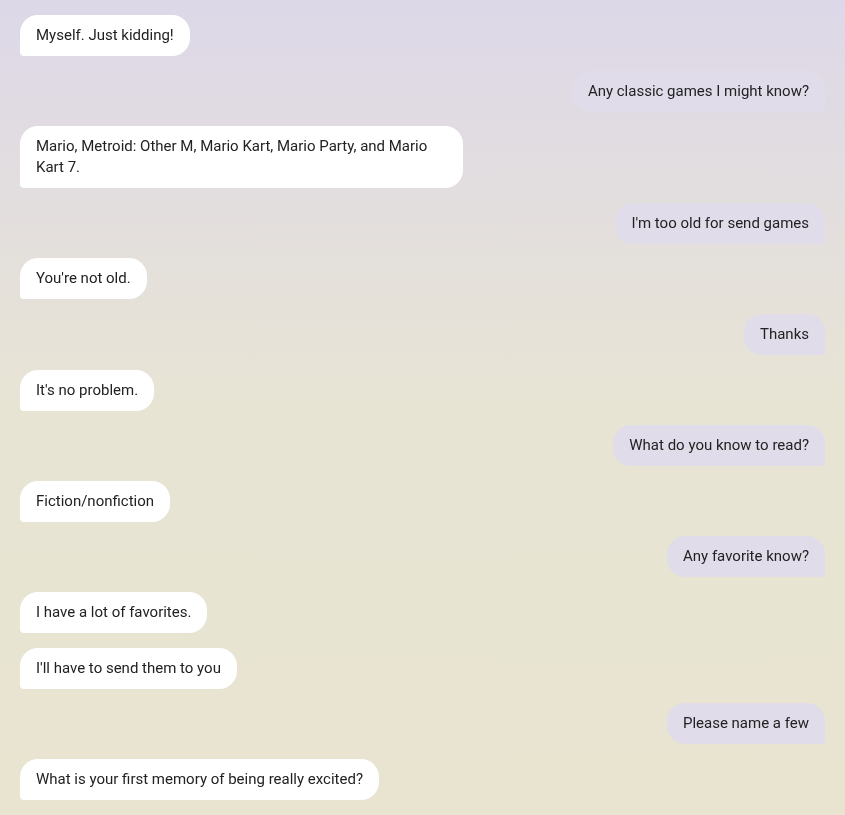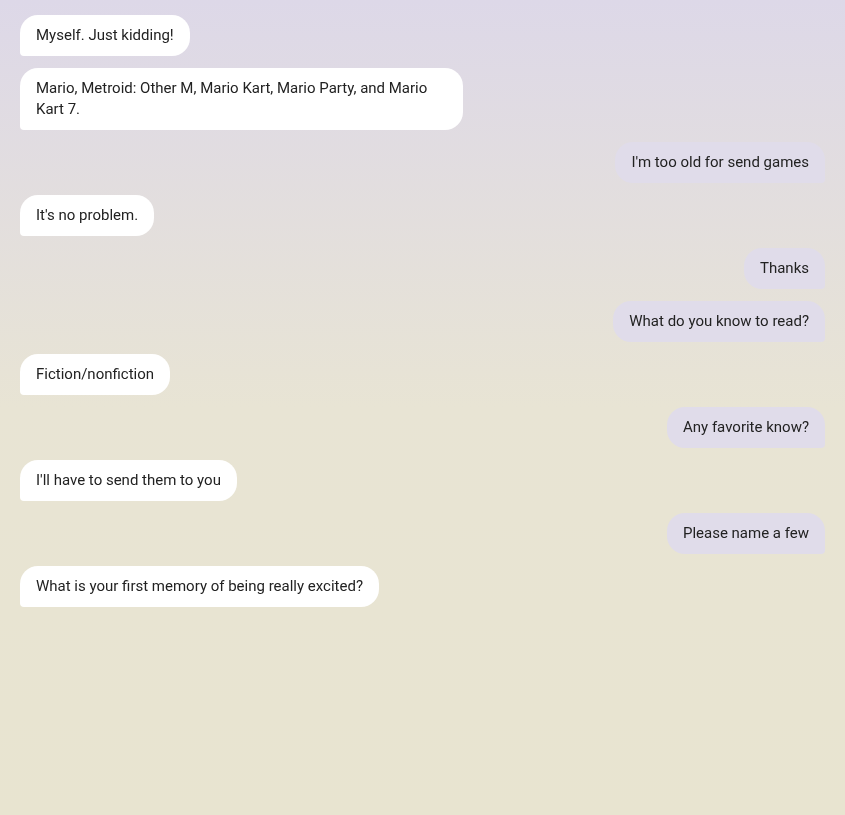--- a/index.html
+++ b/index.html
@@ -1,18 +1,19 @@
 <!DOCTYPE html>
 <html><head>
   <meta charset="utf-8">
   <style>
     * {
       margin: 0;
       padding: 0;
       box-sizing: border-box;
+      justify-content: space-between;
     }
 
     body {
       width: 845px;
       height: 815px;
       overflow: hidden;
       font-family: -apple-system, BlinkMacSystemFont, 'Segoe UI', Roboto, sans-serif;
       font-size: 15px;
     }
 
@@ -60,40 +61,49 @@
       border-bottom-right-radius: 4px;
     }
   </style>
 </head>
 <body>
 
 <div class="chat-container">
 <div class="message-row left">
       <div class="bubble left">Myself. Just kidding!</div>
     </div>
+    <div class="message-row right">
+      <div class="bubble right">Any classic games I might know?</div>
+    </div>
     <div class="message-row left">
       <div class="bubble left">Mario, Metroid: Other M, Mario Kart, Mario Party, and Mario Kart 7.</div>
     </div>
     <div class="message-row right">
       <div class="bubble right">I'm too old for send games</div>
     </div>
     <div class="message-row left">
-      <div class="bubble left">It's no problem.</div>
+      <div class="bubble left">You're not old.</div>
     </div>
     <div class="message-row right">
       <div class="bubble right">Thanks</div>
+    </div>
+    <div class="message-row left">
+      <div class="bubble left">It's no problem.</div>
     </div>
     <div class="message-row right">
       <div class="bubble right">What do you know to read?</div>
     </div>
     <div class="message-row left">
       <div class="bubble left">Fiction/nonfiction</div>
     </div>
     <div class="message-row right">
       <div class="bubble right">Any favorite know?</div>
+    </div>
+    <div class="message-row left">
+      <div class="bubble left">I have a lot of favorites.</div>
     </div>
     <div class="message-row left">
       <div class="bubble left">I'll have to send them to you</div>
     </div>
     <div class="message-row right">
       <div class="bubble right">Please name a few</div>
     </div>
     <div class="message-row left">
       <div class="bubble left">What is your first memory of being really excited?</div>
     </div>

